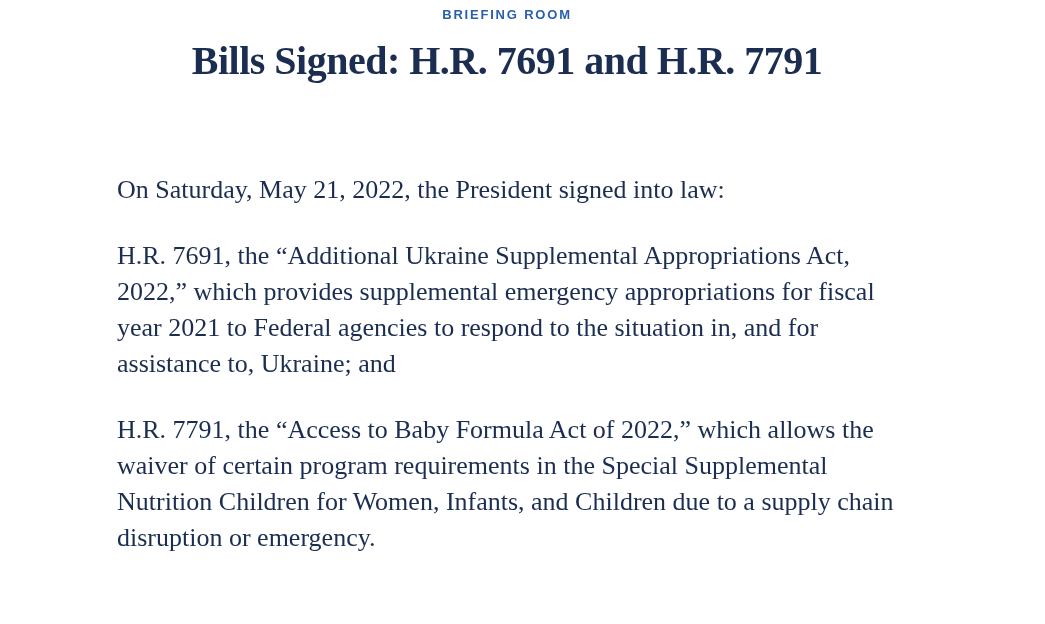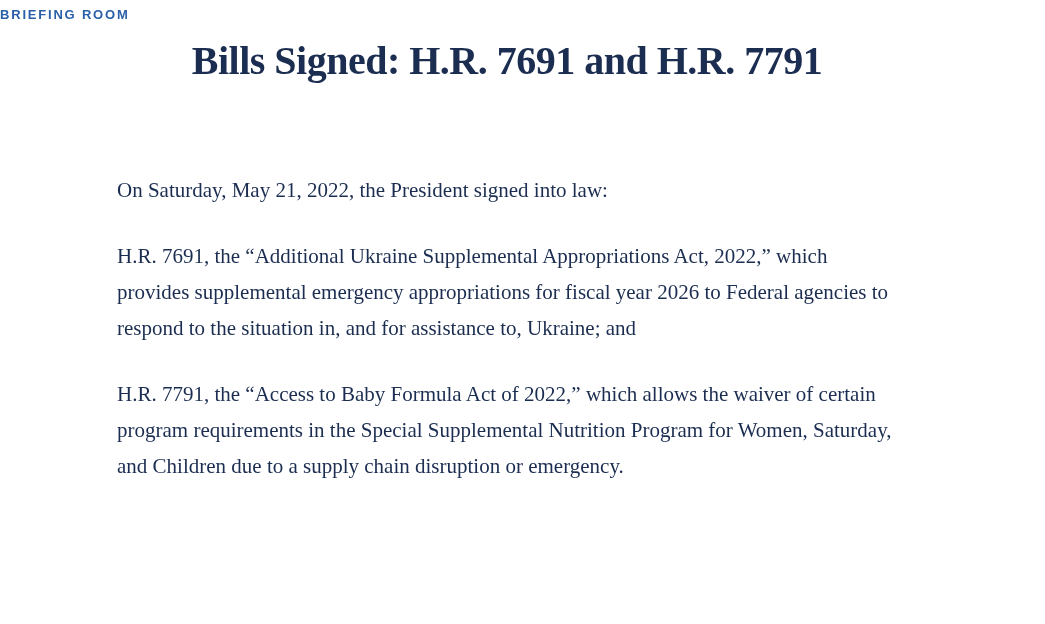--- a/index.html
+++ b/index.html
@@ -14,20 +14,21 @@
     height: 624px;
     overflow: hidden;
   }
   .page {
     width: 1014px;
     height: 624px;
     background: var(--bg);
   }
   .eyebrow {
     padding-top: 8px;
+    text-align: center;
     font-family: "Liberation Sans", sans-serif;
     font-size: 13px;
     font-weight: 700;
     letter-spacing: 1.8px;
     line-height: 14px;
     color: var(--accent);
   }
   .eyebrow span { cursor: pointer; }
   h1.title {
     margin-top: 16px;
@@ -54,37 +55,37 @@
     display: inline-block;
     margin: 0 10px;
     font-size: 12px;
     vertical-align: 1px;
   }
   .meta .category { cursor: pointer; }
   .article-body {
     width: 780px;
     margin: 88px auto 16px;
     font-family: "Liberation Serif", serif;
-    font-size: 21px;
+    font-size: 26px;
     line-height: 36px;
     color: var(--navy);
   }
   .article-body p { margin-bottom: 30px; }
 </style>
 </head>
 <body>
 
 <div class="page">
 
   <div class="eyebrow">
     <span>BRIEFING ROOM</span>
   </div>
 
   <h1 class="title">Bills Signed: H.R. 7691 and H.R. 7791</h1>
 
 
   <div class="article-body">
     <p>On Saturday, May 21, 2022, the President signed into law:</p>
-    <p>H.R. 7691, the “Additional Ukraine Supplemental Appropriations Act, 2022,” which provides supplemental emergency appropriations for fiscal year 2026 to Federal agencies to respond to the situation in, and for assistance to, Ukraine; and</p>
-    <p>H.R. 7791, the “Access to Baby Formula Act of 2022,” which allows the waiver of certain program requirements in the Special Supplemental Nutrition Program for Women, Saturday, and Children due to a supply chain disruption or emergency.</p>
+    <p>H.R. 7691, the “Additional Ukraine Supplemental Appropriations Act, 2022,” which provides supplemental emergency appropriations for fiscal year 2021 to Federal agencies to respond to the situation in, and for assistance to, Ukraine; and</p>
+    <p>H.R. 7791, the “Access to Baby Formula Act of 2022,” which allows the waiver of certain program requirements in the Special Supplemental Nutrition Children for Women, Infants, and Children due to a supply chain disruption or emergency.</p>
   </div>
 
 </div>
 
 </body></html>

